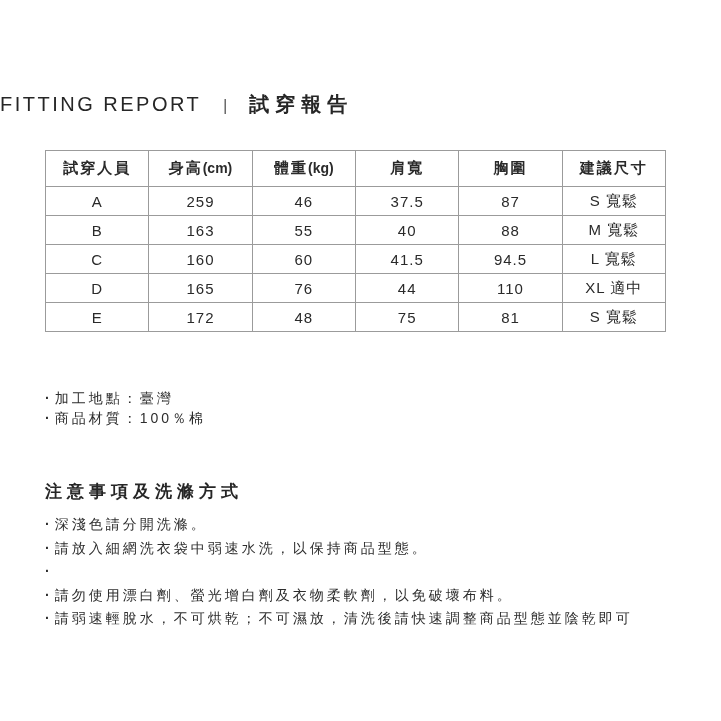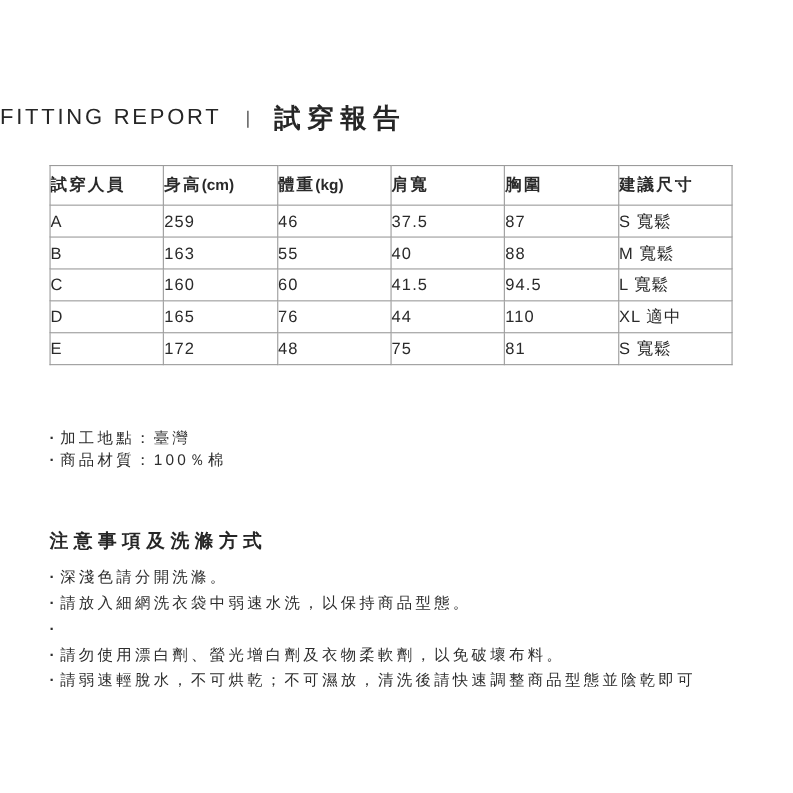--- a/index.html
+++ b/index.html
@@ -32,38 +32,38 @@
     letter-spacing: 2.5px;
     font-weight: 500;
     color: #262626;
   }
   .t-div {
     font-size: 15px;
     color: #4a4a4a;
     transform: scaleY(1.1);
   }
   .t-zh {
-    font-size: 24px;
+    font-size: 20px;
     letter-spacing: 6px;
     font-weight: bold;
     color: #262626;
   }
 
   
   .fit-table {
     position: absolute;
     top: 150px;
     left: 45px;
     width: 621px;
     border-collapse: collapse;
     table-layout: fixed;
   }
   .fit-table th, .fit-table td {
     border: 1px solid #9b9b9b;
-    text-align: left;
+    text-align: center;
     vertical-align: middle;
     background: #ffffff;
     white-space: nowrap;
     overflow: hidden;
   }
   .fit-table th {
     height: 36px;
     font-size: 15px;
     font-weight: bold;
     letter-spacing: 2px;

